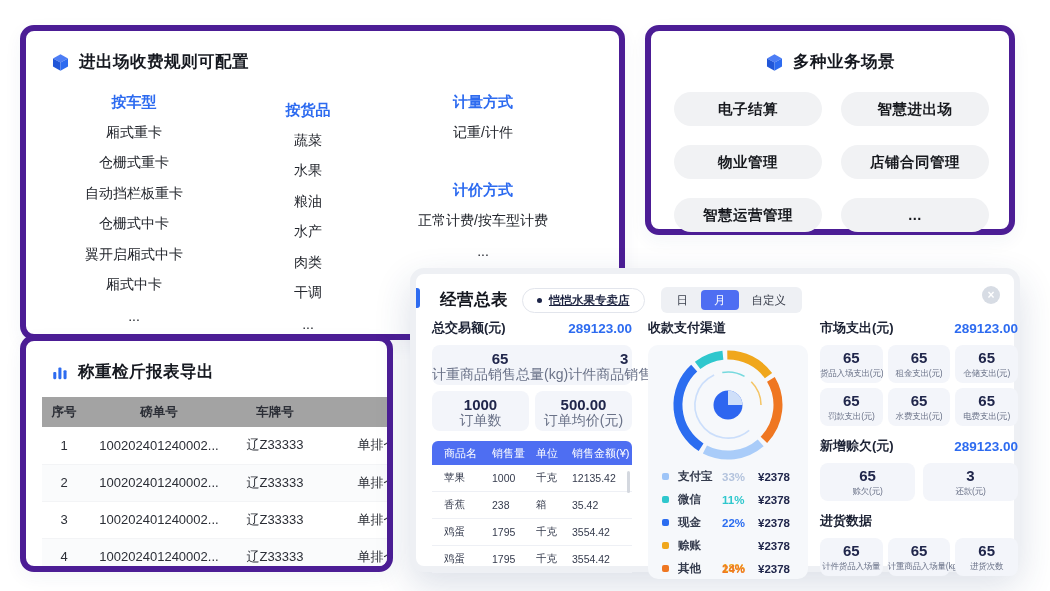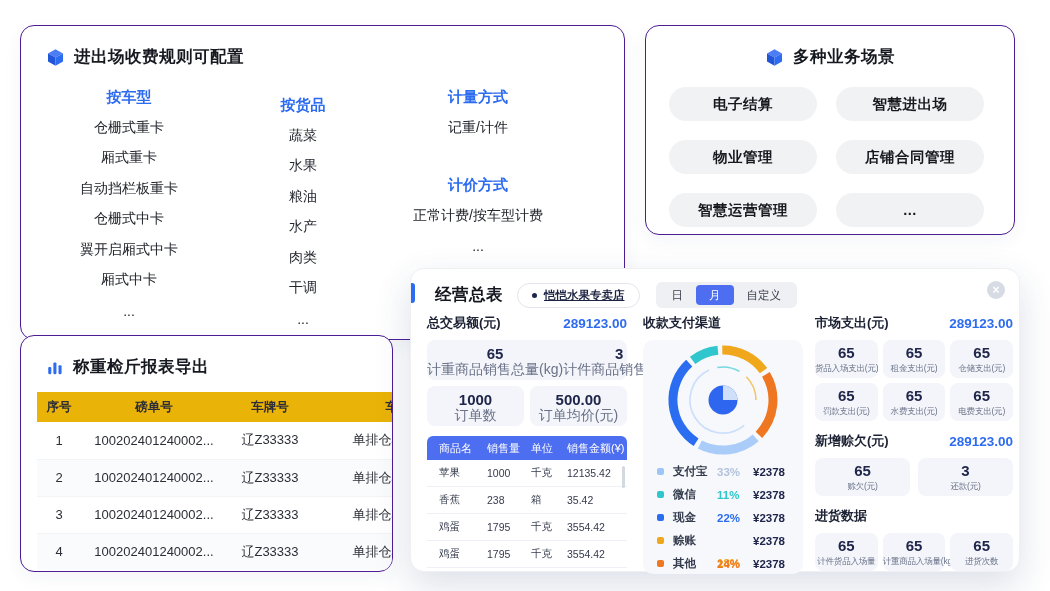--- a/index.html
+++ b/index.html
@@ -1,20 +1,20 @@
 <!DOCTYPE html>
 <html><head>
 <meta charset="utf-8">
 <style>
   * { box-sizing: border-box; margin: 0; padding: 0; }
   html,body { background:#fff; }
   body { font-family: "Liberation Sans","DejaVu Sans",sans-serif; color:#23262d; }
   .stage { position:relative; width:1050px; height:591px; background:#ffffff; overflow:hidden; }
 
-  .panel { position:absolute; background:#fff; border:1px solid #4c1d95; border-radius:14px;
+  .panel { position:absolute; background:#fff; border:6px solid #4c1d95; border-radius:14px;
            box-shadow:0 6px 18px rgba(46,66,118,.05); }
   .panel-a { left:20px; top:25px; width:605px; height:315px; }
   .panel-b { left:645px; top:25px; width:370px; height:210px; }
   .panel-c { left:20px; top:335px; width:373px; height:237px; overflow:hidden; }
   .panel-d { left:410px; top:268px; width:610px; height:304px; z-index:5;
              box-shadow:0 14px 36px rgba(40,60,110,.16); border-color:#eef0f4; }
 
   .panel-head { display:flex; align-items:center; gap:9px; padding:20px 0 0 25px; }
   .panel-head.centered { justify-content:center; padding-left:0; }
   .panel-head h2 { font-size:16.5px; font-weight:700; color:#15181f; letter-spacing:.5px; }
@@ -33,21 +33,21 @@
   
   .pills { margin:19px 0 0 23px; width:312px; display:grid; grid-template-columns:148px 148px;
            column-gap:16px; row-gap:13px;gap:19px; }
   .pill { height:34px; border-radius:17px; background:#f1f2f4; display:flex; align-items:center;
           justify-content:center; font-size:14.5px; font-weight:600; color:#17191e; cursor:pointer; letter-spacing:.5px;}
 
   
   .weigh-table { margin:14px 0 0 16px; border-collapse:collapse; table-layout:fixed; width:446px; }
   .weigh-table col:nth-child(1){ width:44px; } .weigh-table col:nth-child(2){ width:146px; }
   .weigh-table col:nth-child(3){ width:86px; } .weigh-table col:nth-child(4){ width:170px; }
-  .weigh-table th { height:30px; background:#eab308; font-size:12.5px; font-weight:600; color:#2b2e36; text-align:center; }
+  .weigh-table th { height:30px; background:#a3a3a3; font-size:12.5px; font-weight:600; color:#2b2e36; text-align:center; }
   .weigh-table td { height:37px; font-size:13px; color:#2b2e36; text-align:center; }
   .weigh-table tbody tr:nth-child(even){ background:#fafbfc; }
   .weigh-table tbody tr + tr td { border-top:1px solid #f3f4f6; }
 
   
   .accent { position:absolute; left:0; top:14px; width:4px; height:20px; background:#2d6bf0; border-radius:0 3px 3px 0; }
   .d-head { display:flex; align-items:center; padding:13px 0 0 24px; }
   .d-head h2 { font-size:16.5px; font-weight:700; color:#14171f; letter-spacing:.5px; }
   .store-pill { display:inline-flex; align-items:center; gap:7px; height:25px; padding:0 14px;
                 border:1px solid #e2e5ec; border-radius:13px; margin-left:14px; cursor:pointer; }
@@ -108,22 +108,22 @@
         <polygon points="12,1.5 21.5,6.8 12,12 2.5,6.8" fill="#4d7df5"></polygon>
         <polygon points="2.5,6.8 12,12 12,22.5 2.5,17.2" fill="#2156d8"></polygon>
         <polygon points="21.5,6.8 12,12 12,22.5 21.5,17.2" fill="#2d6bf0"></polygon>
       </svg>
       <h2>进出场收费规则可配置</h2>
     </div>
     <div class="fee-cols">
         <div class="fee-col">
           <div class="fee-group">
             <div class="fee-header">按车型</div>
+            <div class="fee-item">厢式重卡</div>
             <div class="fee-item">仓栅式重卡</div>
-            <div class="fee-item">厢式重卡</div>
             <div class="fee-item">自动挡栏板重卡</div>
             <div class="fee-item">仓栅式中卡</div>
             <div class="fee-item">翼开启厢式中卡</div>
             <div class="fee-item">厢式中卡</div>
             <div class="fee-item">...</div>
           </div>
         </div>
         <div class="fee-col">
           <div class="fee-group">
             <div class="fee-header">按货品</div>

